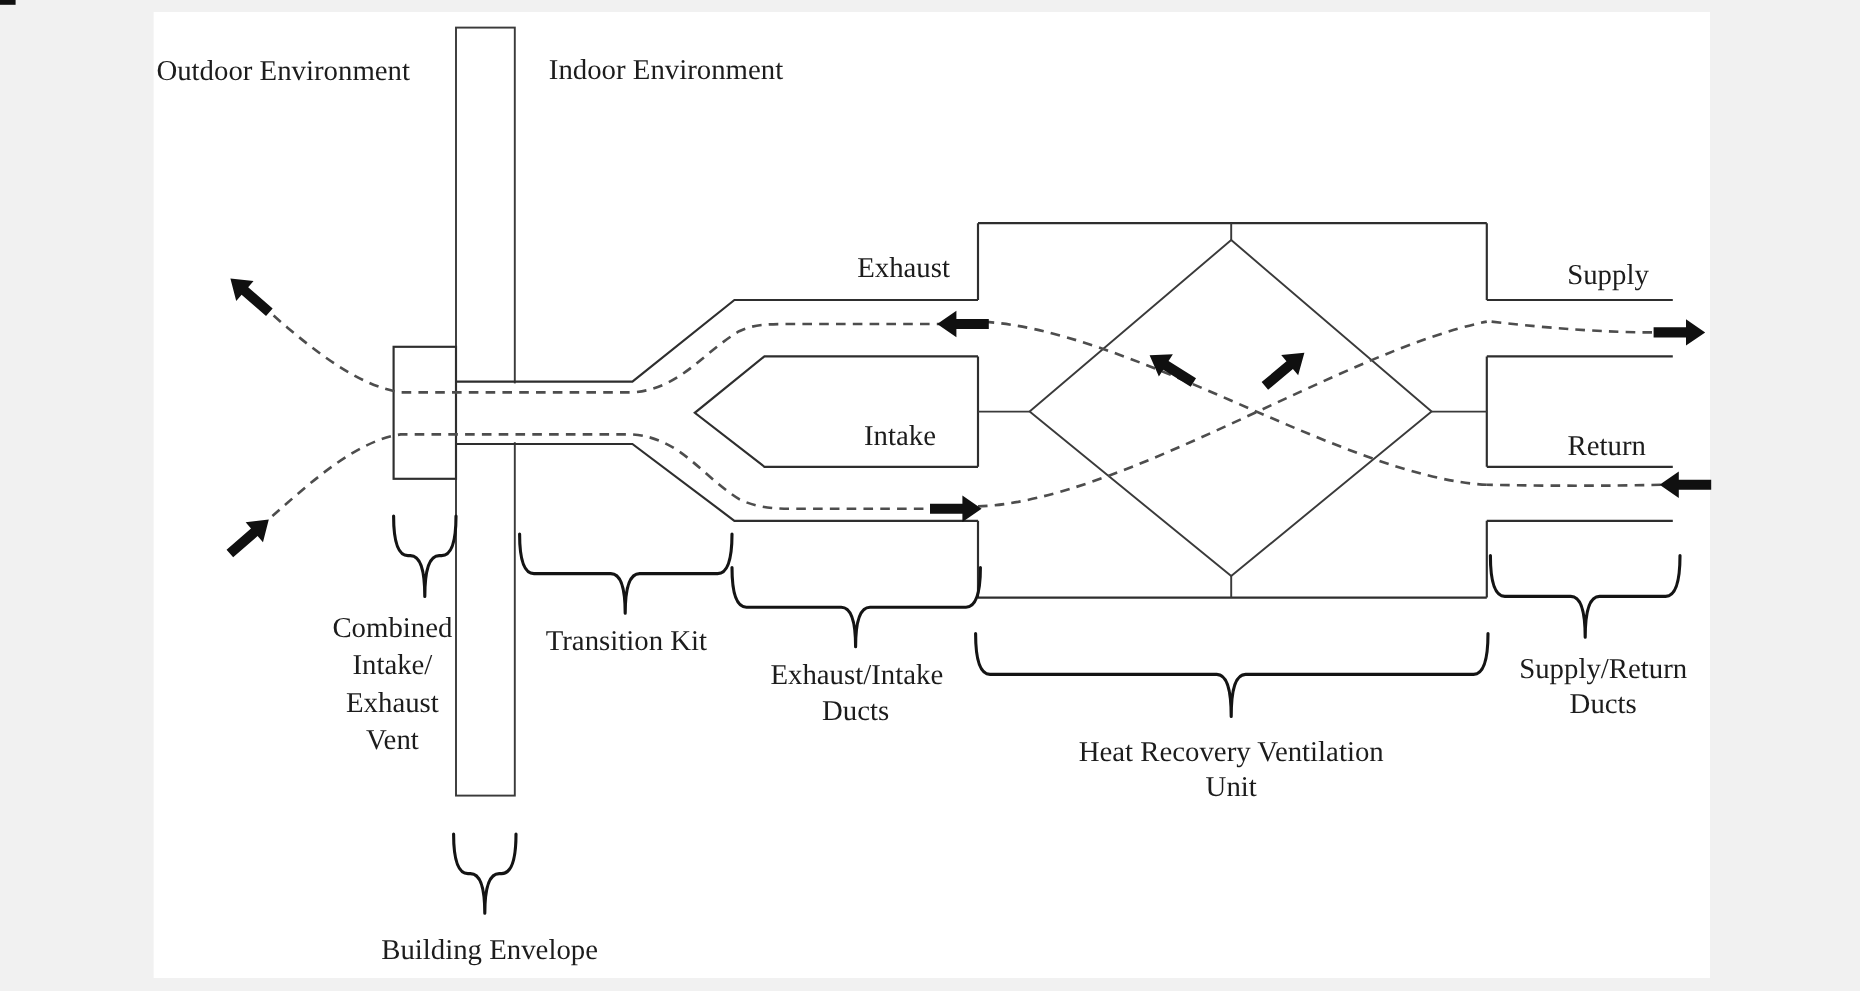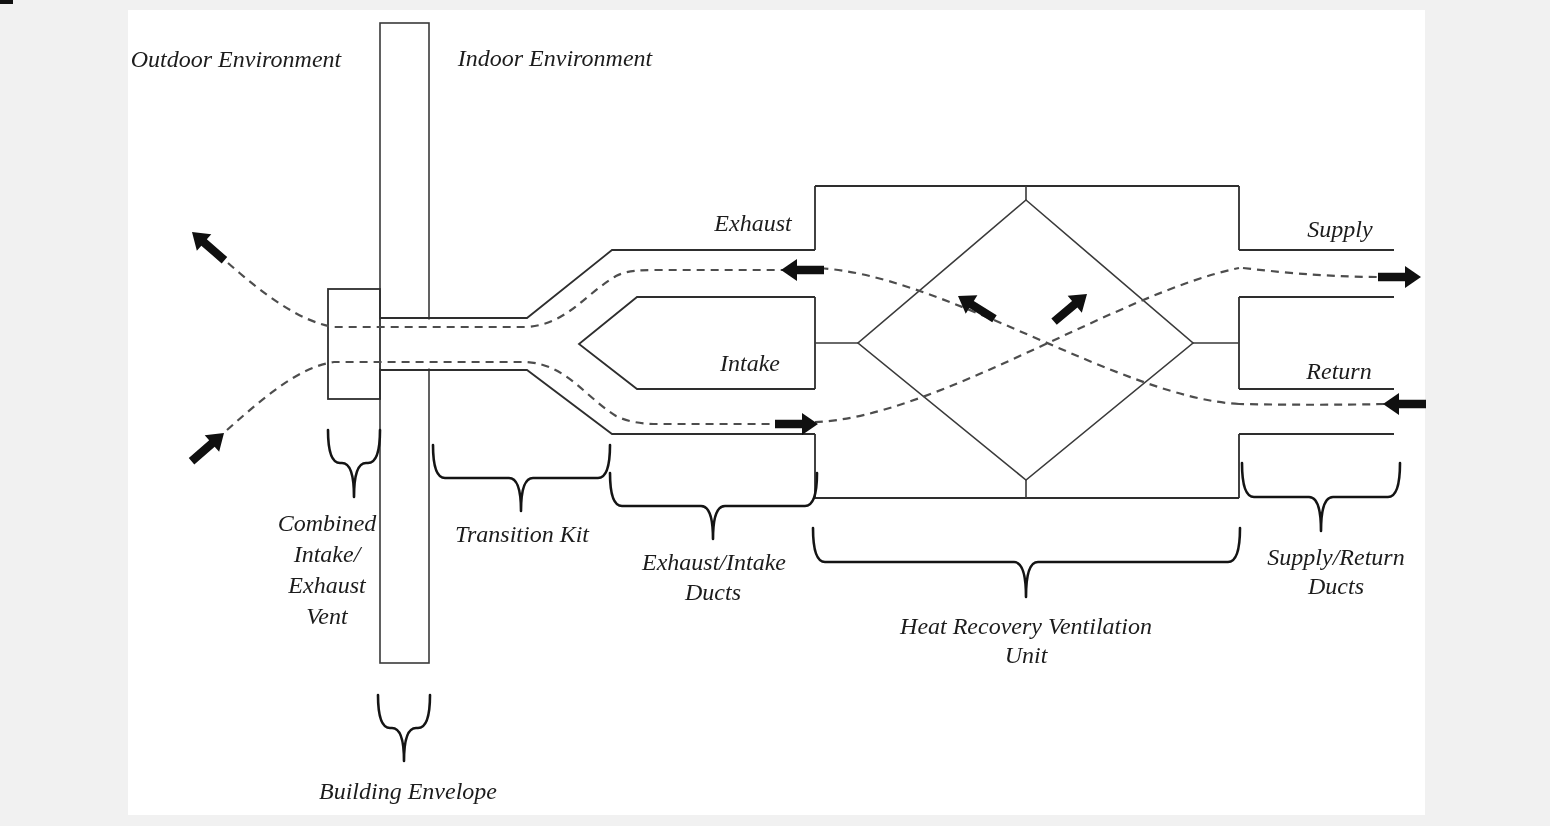--- a/index.html
+++ b/index.html
@@ -2,21 +2,21 @@
 <html><head>
 <meta charset="utf-8">
 <style>
   html,body{margin:0;padding:0;}
   body{
     width:1550px;height:826px;
     background:#f1f1f1;
     font-family:"Liberation Serif","DejaVu Serif",serif;
     position:relative;overflow:hidden;
   }
-  .stage{position:absolute;left:0;top:0;width:1550px;height:634px;font-style:italic;}
+  .stage{position:absolute;left:0;top:0;width:1550px;height:634px;}
   .slide-bg{position:absolute;left:128px;top:10px;width:1297px;height:805px;background:#ffffff;}
   .corner-artifact{position:absolute;left:0;top:0;width:13px;height:4px;background:#111;}
   svg{position:absolute;left:0;top:0;}
   .outline{stroke:#2e2e2e;stroke-width:1.8;fill:none;}
   .outline-thin{stroke:#3a3a3a;stroke-width:1.6;fill:none;}
   .flow{stroke:#4d4d4d;stroke-width:2.2;fill:none;stroke-dasharray:8 6;}
   .brace{stroke:#141414;stroke-width:2.6;fill:none;stroke-linecap:round;}
   .arrowfill{fill:#101010;}
   text{fill:#1c1c1c;font-size:24px;font-family:"Liberation Serif","DejaVu Serif",serif;}
 </style>

